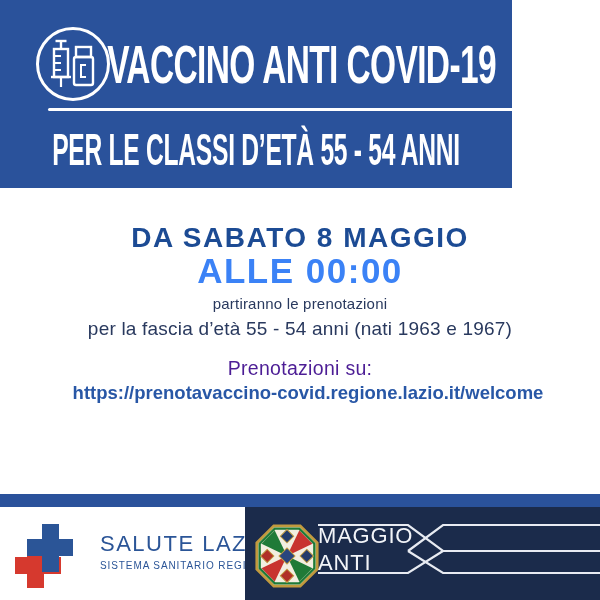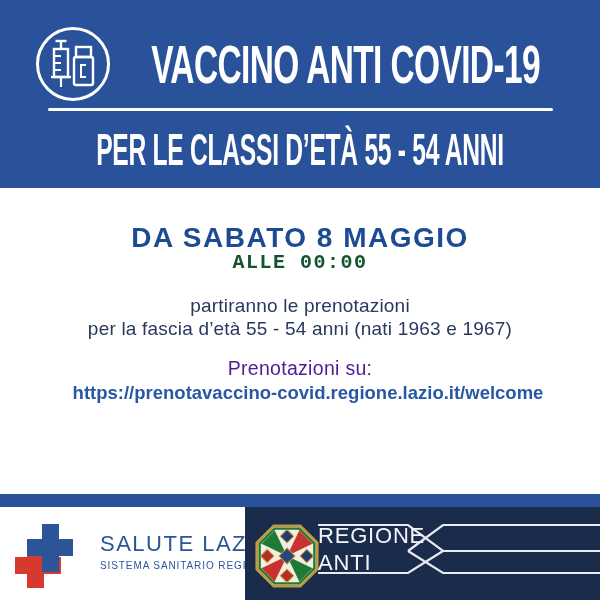--- a/index.html
+++ b/index.html
@@ -9,21 +9,21 @@
     -webkit-font-smoothing:antialiased;
   }
   .page{
     position:relative;
     width:600px;height:600px;
     background:#ffffff;
     overflow:hidden;
   }
   
   .banner{
-    position:absolute;left:0;top:0;width:600px;height:188px;
+    position:absolute;left:0;top:0;width:512px;height:188px;
     background:#2A529B;
   }
   .banner-icon{position:absolute;left:34px;top:25px;width:78px;height:78px;}
   .banner-title-row{
     position:absolute;left:0;top:34px;right:0;height:60px;
     display:flex;align-items:center;justify-content:center;
   }
   .banner-title{
     margin-left:92px;
     color:#ffffff;font-weight:700;font-size:54px;line-height:60px;
@@ -40,22 +40,22 @@
   }
   .banner-subtitle{
     color:#ffffff;font-weight:700;font-size:44px;line-height:44px;
     letter-spacing:-0.5px;white-space:nowrap;
     transform:scaleX(0.56);transform-origin:center;
   }
   
   .content{position:absolute;left:0;top:188px;width:600px;height:288px;background:#ffffff;}
   .c-line{position:absolute;left:0;right:0;text-align:center;white-space:nowrap;}
   .h1a{top:34px;color:#1C4B94;font-size:28px;font-weight:700;letter-spacing:1.5px;}
-  .h1b{top:63px;color:#14532d;font-size:20px;font-weight:700;letter-spacing:1.5px;font-family:Liberation Mono, monospace;}
-  .b1{top:107px;color:#29395E;font-size:19px;font-weight:400;letter-spacing:0.2px;}
+  .h1b{top:63px;color:#3b82f6;font-size:35px;font-weight:700;letter-spacing:1.5px;}
+  .b1{top:107px;color:#29395E;font-size:15px;font-weight:400;letter-spacing:0.2px;}
   .b2{top:130px;color:#29395E;font-size:19px;font-weight:400;letter-spacing:0.2px;}
   .b3{top:169px;color:#4c1d95;font-size:19.5px;font-weight:400;letter-spacing:0.3px;}
   .url{top:194px;color:#2857A6;font-size:18.5px;font-weight:700;letter-spacing:0px;text-decoration:none;cursor:pointer;margin-left:16px;}
   
   .footer-band{position:absolute;left:0;top:494px;width:600px;height:13px;background:#2A529B;}
   .footer{position:absolute;left:0;top:507px;width:600px;height:93px;background:#ffffff;}
   .salute-logo{position:absolute;left:15px;top:17px;width:58px;height:64px;}
   .salute-title{
     position:absolute;left:100px;top:24px;
     color:#2B5597;font-size:22px;font-weight:400;letter-spacing:1.5px;white-space:nowrap;
@@ -152,18 +152,18 @@
       <svg class="regione-lines" viewBox="0 0 355 93">
 
         <path d="M73,18 H163 L198,44 H355" fill="none" stroke="#E8EBF2" stroke-width="2.2"></path>
 
         <path d="M163,44 L198,18 H355" fill="none" stroke="#E8EBF2" stroke-width="2.2"></path>
 
         <path d="M73,66 H163 L198,44" fill="none" stroke="#E8EBF2" stroke-width="2.2"></path>
 
         <path d="M163,44 L198,66 H355" fill="none" stroke="#E8EBF2" stroke-width="2.2"></path>
       </svg>
-      <div class="regione-word1">REGIONE</div>
+      <div class="regione-word1">MAGGIO</div>
       <div class="regione-word2">ANTI</div>
     </div>
   </div>
 
 </div>
 
 </body></html>

